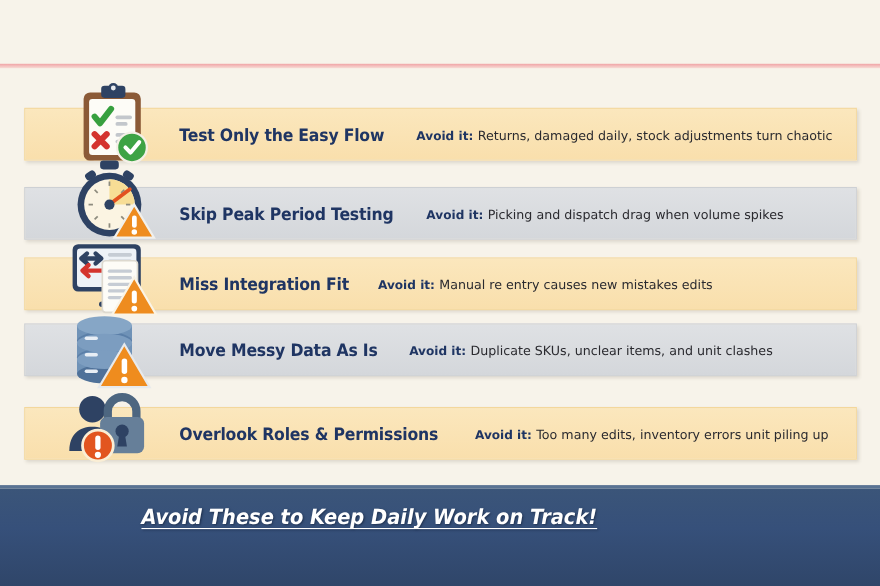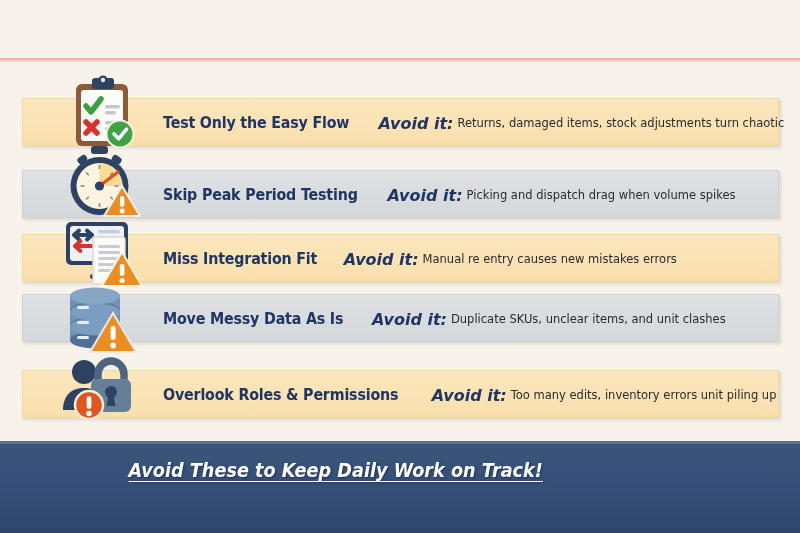--- a/index.html
+++ b/index.html
@@ -89,25 +89,24 @@
     font-weight: bold;
     font-size: 15.5px;
     color: #1f3563;
     transform: scaleX(0.92);
     transform-origin: left center;
     letter-spacing: -0.2px;
   }
   .avoid-label {
     font-family: "DejaVu Sans", sans-serif;
     font-weight: bold;
-    font-size: 16px;
+    font-size: 11px;
     color: #1f3563;
     margin-left: 13px;
     white-space: nowrap;
-    font-style: italic;
   }
   .avoid-text {
     font-family: "DejaVu Sans", sans-serif;
     font-size: 11.5px;
     color: #2a2a2f;
     margin-left: 4px;
     white-space: nowrap;
   }
 
   
@@ -155,21 +154,21 @@
 <div class="poster">
 
   <div class="header-underline"></div>
 
   <div class="rows">
 
     <div class="row cream" style="top:24px">
       <div class="row-text">
         <span class="headline">Test Only the Easy Flow</span>
         <span class="avoid-label">Avoid it:</span>
-        <span class="avoid-text">Returns, damaged items, stock adjustments turn chaotic</span>
+        <span class="avoid-text">Returns, damaged daily, stock adjustments turn chaotic</span>
       </div>
     </div>
     <div class="icon-slot" style="top:14px">
       <svg width="84" height="78" viewBox="0 0 84 78">
         <rect x="18" y="24" width="8" height="46" rx="2" fill="#8a5a3b" opacity=".25"></rect>
         <rect x="16" y="8" width="52" height="62" rx="6" fill="#8b5a37"></rect>
         <rect x="21" y="14" width="42" height="51" rx="3" fill="#fdfcf7"></rect>
         <path d="M26 30 l5 6 l10 -13" stroke="#37a03f" stroke-width="5.5" fill="none" stroke-linecap="round" stroke-linejoin="round"></path>
         <rect x="45" y="29" width="15" height="3.4" rx="1.7" fill="#c3c7cc"></rect>
         <rect x="45" y="35" width="11" height="3.4" rx="1.7" fill="#c3c7cc"></rect>
@@ -214,21 +213,21 @@
         <path d="M62 42 L80 72 L44 72 Z" fill="#ee8c1f" stroke="#f1f0ec" stroke-width="2"></path>
         <rect x="60" y="52" width="4.3" height="11" rx="2" fill="#ffffff"></rect>
         <circle cx="62.1" cy="67" r="2.5" fill="#ffffff"></circle>
       </svg>
     </div>
 
     <div class="row cream" style="top:160px">
       <div class="row-text">
         <span class="headline">Miss Integration Fit</span>
         <span class="avoid-label">Avoid it:</span>
-        <span class="avoid-text">Manual re entry causes new mistakes errors</span>
+        <span class="avoid-text">Manual re entry causes new mistakes edits</span>
       </div>
     </div>
     <div class="icon-slot" style="top:150px">
       <svg width="84" height="78" viewBox="0 0 84 78">
         <rect x="6" y="10" width="62" height="43" rx="5" fill="#2e4263"></rect>
         <rect x="10" y="14" width="54" height="35" rx="3" fill="#eef2f7"></rect>
         <rect x="30" y="62" width="22" height="5" rx="2.5" fill="#2e4263"></rect>
         <rect x="35" y="52" width="12" height="11" fill="#2e4263"></rect>
         <path d="M14 23 h18 M14 23 l5 -4.5 M14 23 l5 4.5 M32 23 l-5 -4.5 M32 23 l-5 4.5" stroke="#2e4263" stroke-width="4" fill="none" stroke-linecap="round" stroke-linejoin="round"></path>
         <path d="M34 34 h-19 M15 34 l5.5 -5 M15 34 l5.5 5" stroke="#d4342e" stroke-width="4" fill="none" stroke-linecap="round" stroke-linejoin="round"></path>

